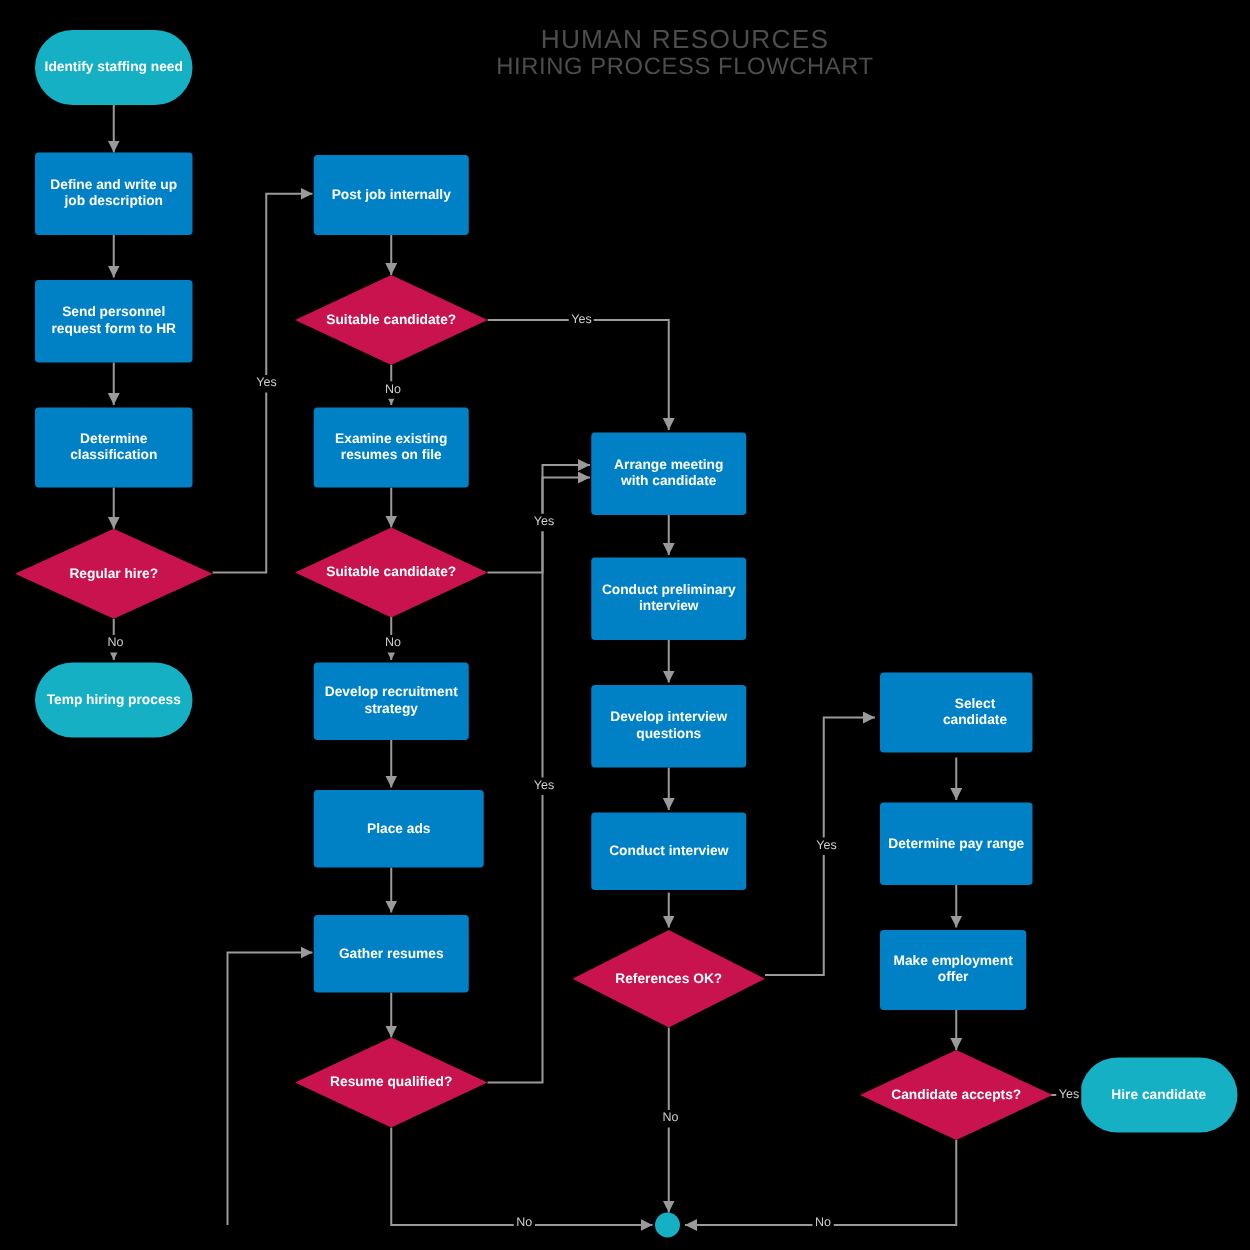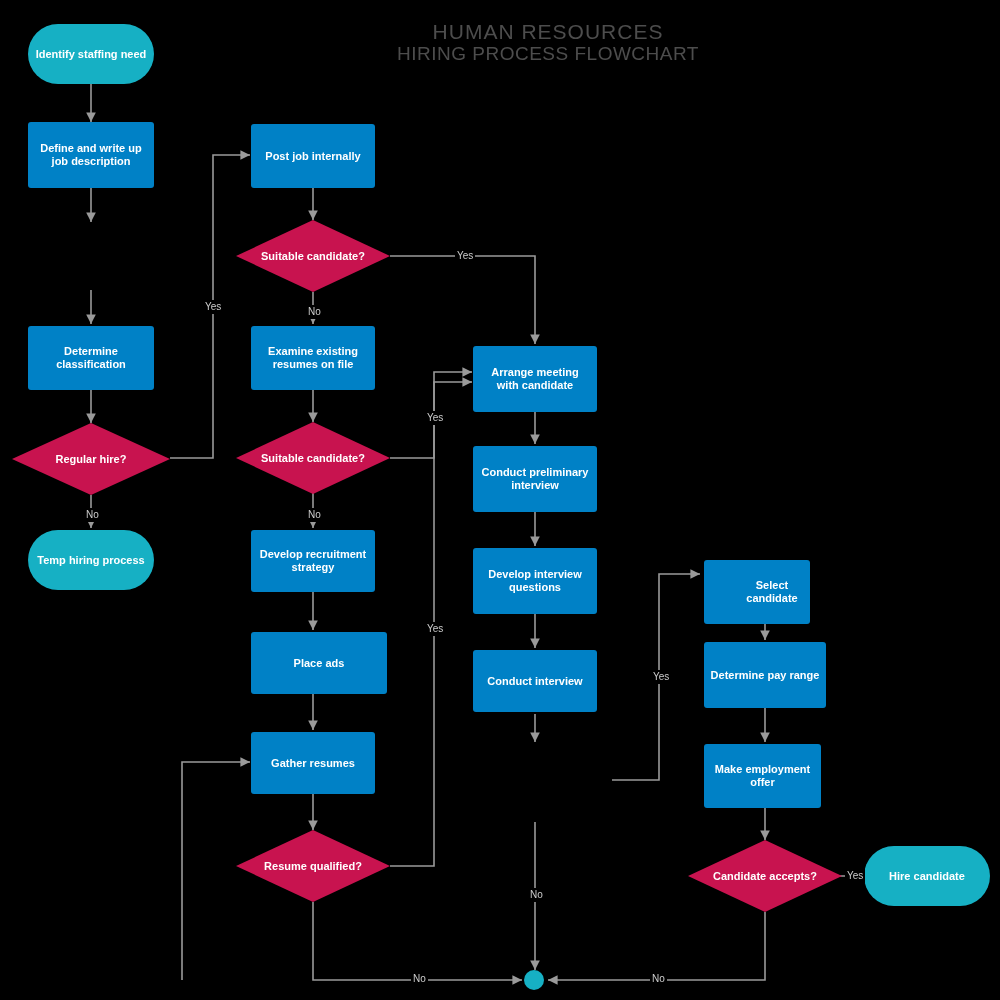--- a/index.html
+++ b/index.html
@@ -171,20 +171,23 @@
   </svg>
 
   <div class="node terminator" style="left:28px; top:24px; width:126px; height:60px;">
     <span>Identify staffing need</span>
   </div>
 
   <div class="node process" style="left:28px; top:122px; width:126px; height:66px;">
     <span>Define and write up job description</span>
   </div>
 
+  <div class="node process" style="left:28px; top:224px; width:126px; height:66px;">
+    <span>Send personnel request form to HR</span>
+  </div>
 
   <div class="node process" style="left:28px; top:326px; width:126px; height:64px;">
     <span>Determine classification</span>
   </div>
 
   <div class="decision-wrap" style="left:12px; top:423px; width:158px; height:72px;">
     <div class="decision-shape"></div>
     <div class="decision-label">Regular hire?</div>
   </div>
 
@@ -236,22 +239,26 @@
   </div>
 
   <div class="node process" style="left:473px; top:548px; width:124px; height:66px;">
     <span>Develop interview questions</span>
   </div>
 
   <div class="node process" style="left:473px; top:650px; width:124px; height:62px;">
     <span>Conduct interview</span>
   </div>
 
-
-  <div class="node process" style="left:704px; top:560px; width:106px; height:64px;padding-left:36px;">
+  <div class="decision-wrap" style="left:458px; top:744px; width:154px; height:78px;">
+    <div class="decision-shape"></div>
+    <div class="decision-label">References OK?</div>
+  </div>
+
+  <div class="node process" style="left:704px; top:538px; width:122px; height:64px;padding-left:36px;">
     <span>Select candidate</span>
   </div>
 
   <div class="node process" style="left:704px; top:642px; width:122px; height:66px;">
     <span>Determine pay range</span>
   </div>
 
   <div class="node process" style="left:704px; top:744px; width:117px; height:64px;">
     <span>Make employment offer</span>
   </div>

